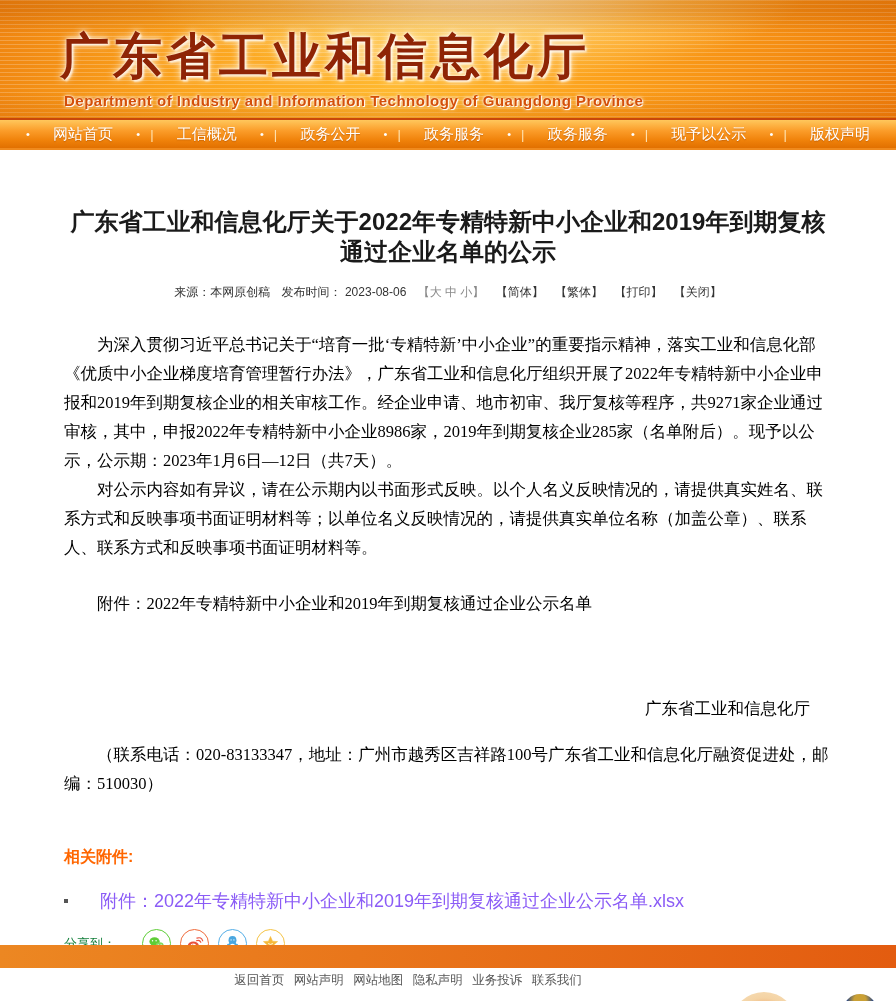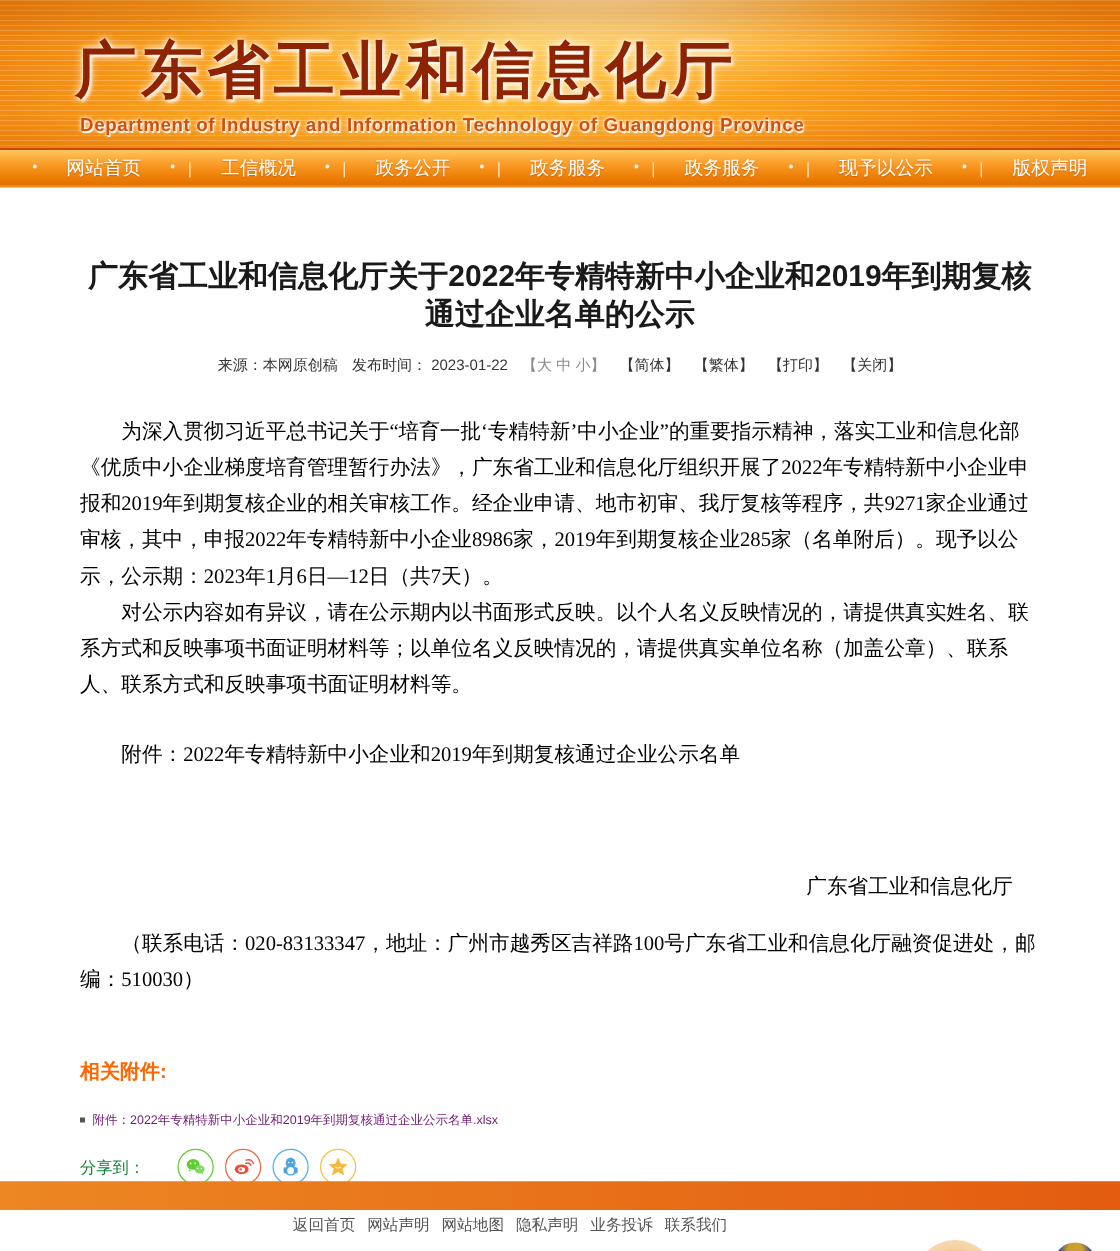--- a/index.html
+++ b/index.html
@@ -62,21 +62,21 @@
   .para { text-indent:2em; margin-top:0; }
   .para.first { margin-top:29px; }
   .attach-line { text-indent:2em; margin-top:27px; }
 
   .sig-org  { text-align:right; padding-right:22px; margin-top:76px; }
   .sig-date { text-align:right; padding-right:92px; margin-top:7px; }
   .contact  { text-indent:2em; margin-top:17px; }
 
   .related { margin-top:49px; }
   .related-heading { color:#ff6600; font-size:16px; font-weight:bold; }
-  .related-item { margin-top:21px; font-size:10px; color:#701a75; display:flex; align-items:center; cursor:pointer; }
+  .related-item { margin-top:21px; font-size:18px; color:#8b5cf6; display:flex; align-items:center; cursor:pointer;gap:26px; }
   .related-item .bullet { width:4px; height:4px; background:#555; display:inline-block; margin-right:6px; }
 
   .share-row { margin-top:16px; display:flex; align-items:center; gap:9px; }
   .share-label { font-size:13px; color:#15803d; margin-right:17px; }
   .share-btn { width:29px; height:29px; border-radius:50%; background:#fff; display:flex; align-items:center; justify-content:center; cursor:pointer; }
   .share-btn svg { display:block; }
 
   
   .footer-bar { position:absolute; left:0; top:945px; width:896px; height:23px;
     background:linear-gradient(90deg, #ec8722 0%, #e9761b 40%, #e35c10 100%); }
@@ -130,21 +130,21 @@
       <span class="pipe">|</span>
     </span>
   <a>版权声明</a>
 </div>
 
 <div class="content">
   <h1 class="article-title">广东省工业和信息化厅关于2022年专精特新中小企业和2019年到期复核通过企业名单的公示</h1>
 
   <div class="meta">
     <span>来源：本网原创稿</span>
-    <span>发布时间： 2023-01-22</span>
+    <span>发布时间： 2023-08-06</span>
     <span class="dim ctrl">【大 中 小】</span>
     <span class="ctrl">【简体】</span>
     <span class="ctrl">【繁体】</span>
     <span class="ctrl">【打印】</span>
     <span class="ctrl">【关闭】</span>
   </div>
 
   <div class="body-text">
     <p class="para first">为深入贯彻习近平总书记关于“培育一批‘专精特新’中小企业”的重要指示精神，落实工业和信息化部《优质中小企业梯度培育管理暂行办法》，广东省工业和信息化厅组织开展了2022年专精特新中小企业申报和2019年到期复核企业的相关审核工作。经企业申请、地市初审、我厅复核等程序，共9271家企业通过审核，其中，申报2022年专精特新中小企业8986家，2019年到期复核企业285家（名单附后）。现予以公示，公示期：2023年1月6日—12日（共7天）。</p>
     <p class="para">对公示内容如有异议，请在公示期内以书面形式反映。以个人名义反映情况的，请提供真实姓名、联系方式和反映事项书面证明材料等；以单位名义反映情况的，请提供真实单位名称（加盖公章）、联系人、联系方式和反映事项书面证明材料等。</p>

